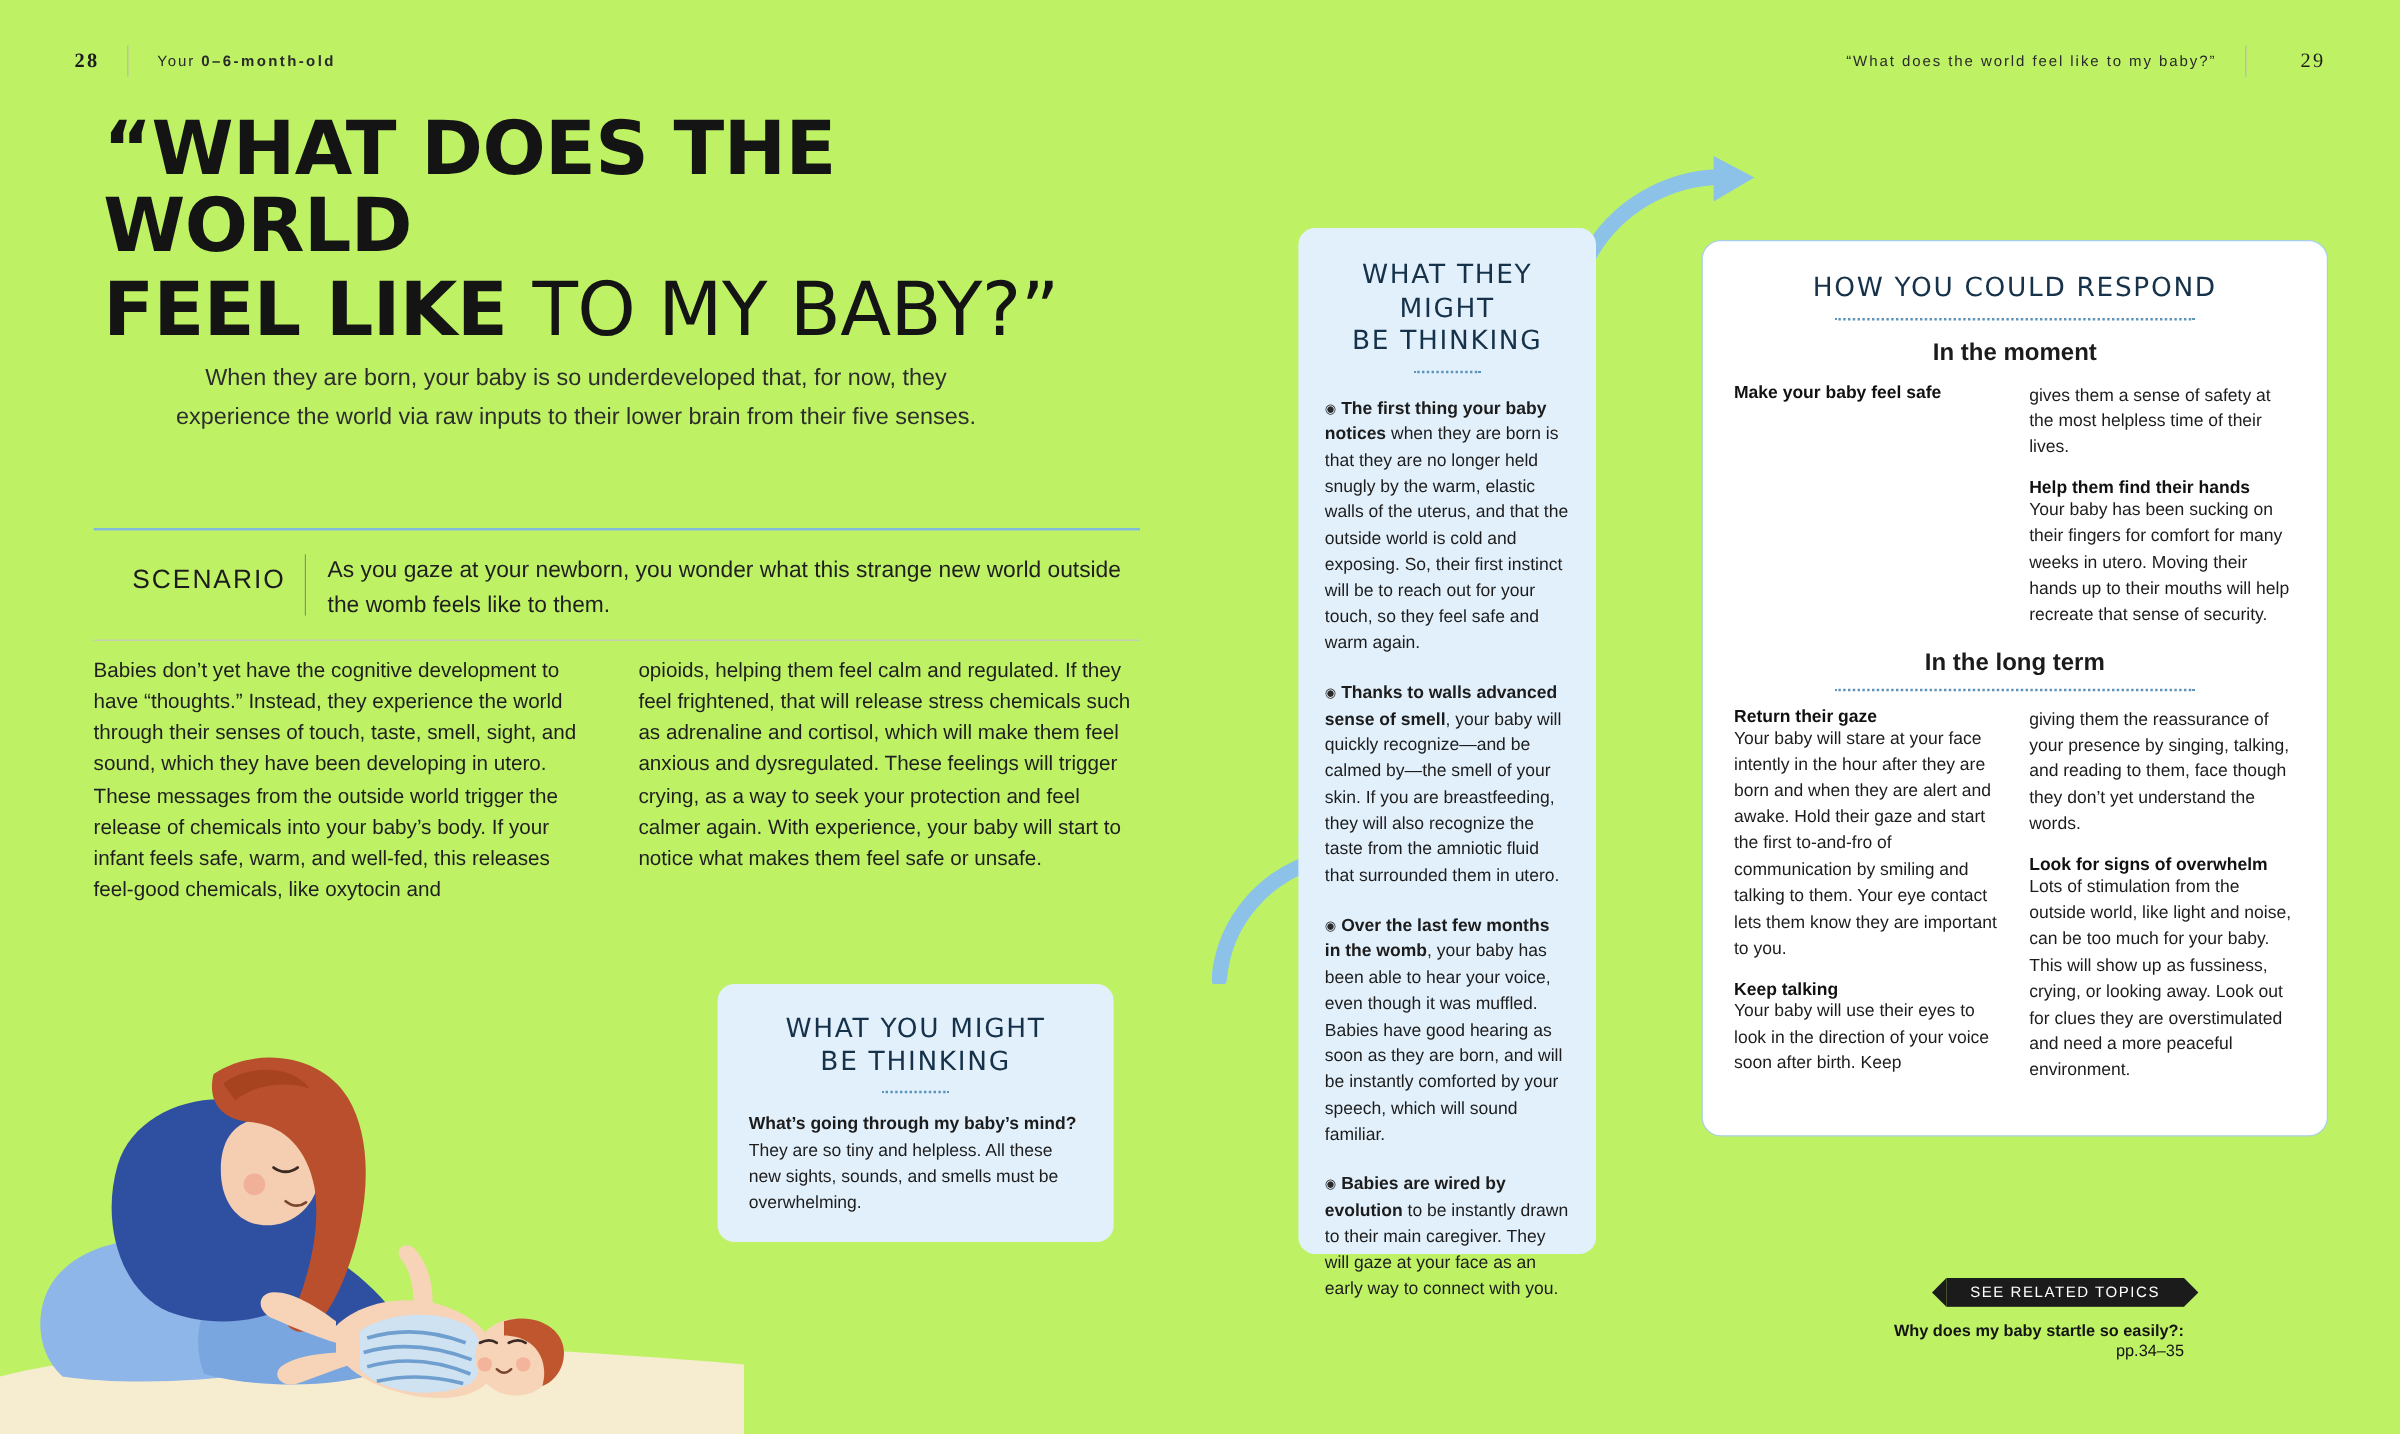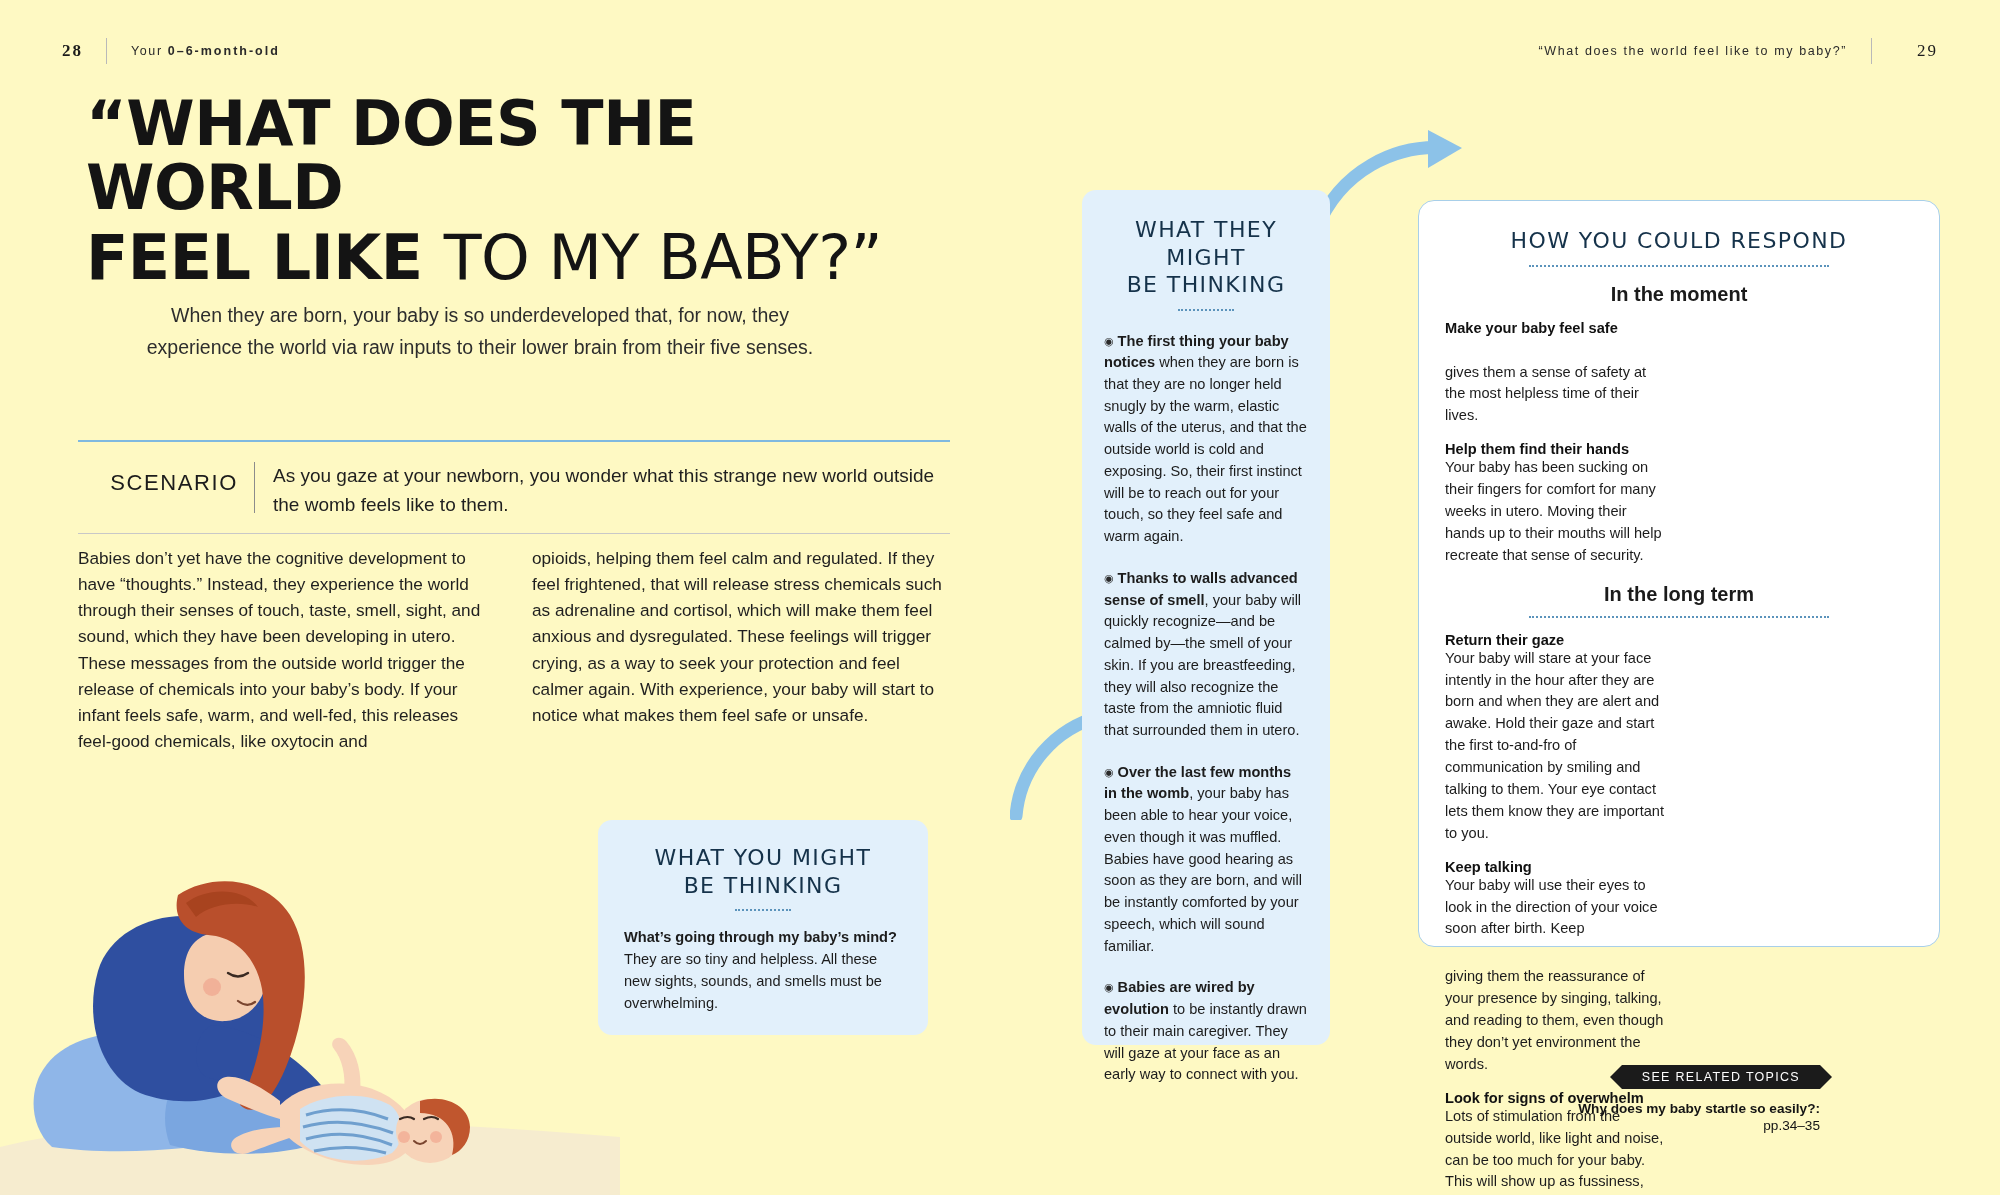--- a/index.html
+++ b/index.html
@@ -11,21 +11,21 @@
     width: 2000px;
     height: 1195px;
     font-family: "Liberation Sans", sans-serif;
     color: #1c1c1c;
     overflow: hidden;
     position: relative;
   }
   .page {
     position: absolute;
     inset: 0;
-    background: #fef9c3;
+    background: #bef264;
   }
 
   
   .runhead {
     position: absolute;
     top: 38px;
     left: 62px;
     right: 62px;
     height: 26px;
     display: flex;
@@ -263,21 +263,20 @@
   .dotted-wide {
     width: 300px;
     height: 0;
     border-top: 2px dotted #5b93bb;
     margin: 10px auto 0 auto;
   }
   .two-col {
     display: flex;
     gap: 26px;
     margin-top: 14px;
-    flex-direction: column;
   }
   .two-col .c { width: 220px; }
   .resp-h {
     font-size: 14.6px;
     font-weight: bold;
     margin-top: 14px;
     color: #111;
   }
   .resp-h.first { margin-top: 0; }
   .resp-p {
@@ -493,21 +492,21 @@
       <div class="sub-head">In the long term</div>
       <div class="dotted-wide"></div>
       <div class="two-col">
         <div class="c">
           <div class="resp-h first">Return their gaze</div>
           <div class="resp-p">Your baby will stare at your face intently in the hour after they are born and when they are alert and awake. Hold their gaze and start the first to-and-fro of communication by smiling and talking to them. Your eye contact lets them know they are important to you.</div>
           <div class="resp-h">Keep talking</div>
           <div class="resp-p">Your baby will use their eyes to look in the direction of your voice soon after birth. Keep</div>
         </div>
         <div class="c">
-          <div class="resp-p">giving them the reassurance of your presence by singing, talking, and reading to them, even though they don’t yet environment the words.</div>
+          <div class="resp-p">giving them the reassurance of your presence by singing, talking, and reading to them, face though they don’t yet understand the words.</div>
           <div class="resp-h">Look for signs of overwhelm</div>
           <div class="resp-p">Lots of stimulation from the outside world, like light and noise, can be too much for your baby. This will show up as fussiness, crying, or looking away. Look out for clues they are overstimulated and need a more peaceful environment.</div>
         </div>
       </div>
     </div>
   </div>
 
   <div class="related">
     <div class="banner">SEE RELATED TOPICS</div>
     <div class="line1">Why does my baby startle so easily?:</div>

